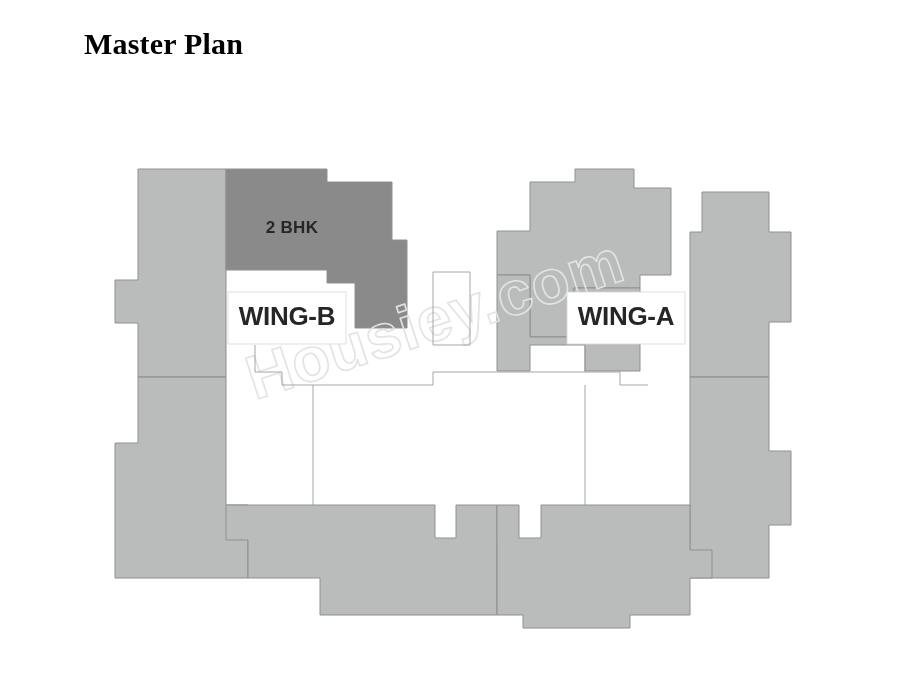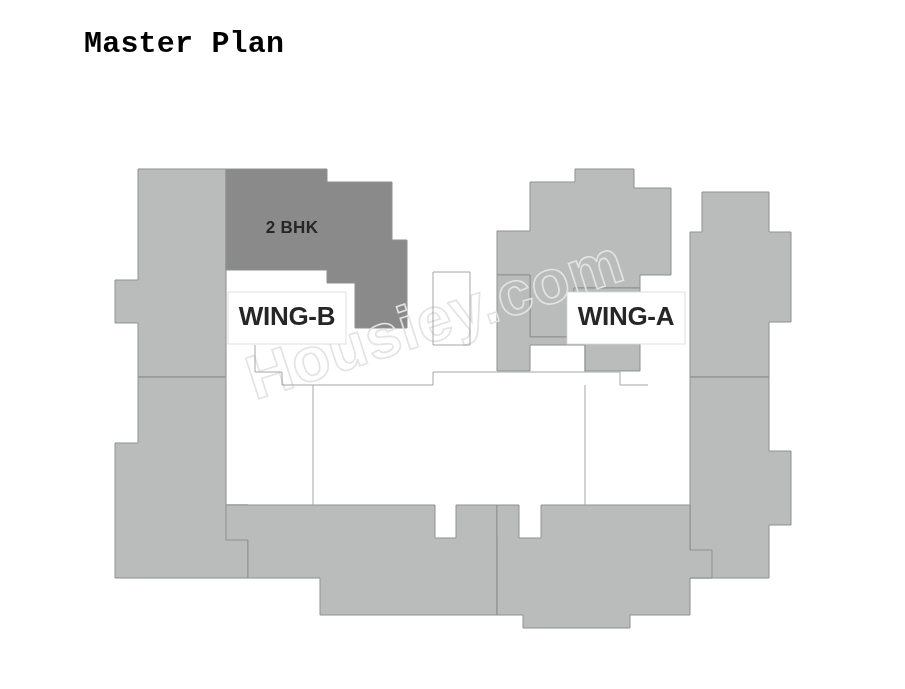--- a/index.html
+++ b/index.html
@@ -16,21 +16,21 @@
   }
   #page-root {
     position: absolute;
     inset: 0;
     background: #ffffff;
   }
   .page-title {
     position: absolute;
     left: 84px;
     top: 27px;
-    font-family: Liberation Mono, monospace;
+    font-family: Liberation Serif, serif;
     font-weight: bold;
     font-size: 30px;
     letter-spacing: 0.2px;
     color: #000000;
     white-space: nowrap;
   }
   #plan-wrap {
     position: absolute;
     left: 0;
     top: 0;

